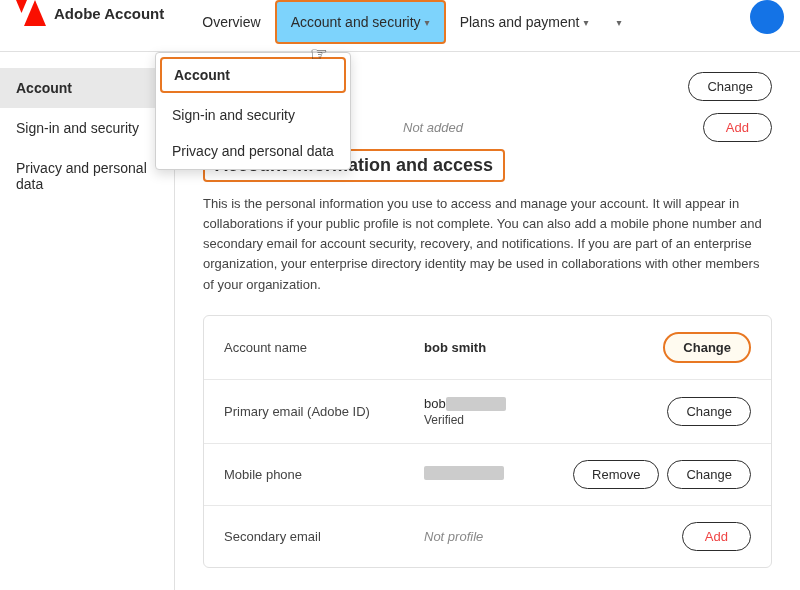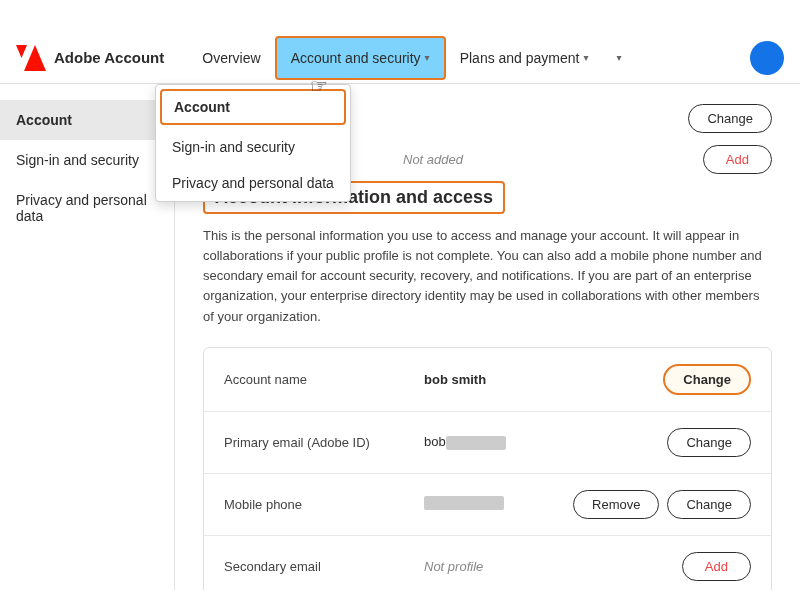--- a/index.html
+++ b/index.html
@@ -9,28 +9,27 @@
       color: #2c2c2c;
       background: #fff;
       width: 800px;
       height: 590px;
       overflow: hidden;
     }
 
     
     .top-nav {
       display: flex;
-      align-items: center;
+      align-items: flex-start;
       height: 52px;
       border-bottom: 1px solid #e0e0e0;
       padding: 0 16px;
       position: relative;
       z-index: 100;
       background: #fff;
-      margin-top: 32px;
     }
     .adobe-logo {
       display: flex;
       align-items: center;
       gap: 8px;
       margin-right: 24px;
     }
     .adobe-icon {
       width: 30px;
       height: 26px;
@@ -361,20 +360,21 @@
         </div>
         <div class="info-actions">
           <button class="btn-highlighted">Change</button>
         </div>
       </div>
 
       <div class="info-row">
         <div class="info-label">Primary email (Adobe ID)</div>
         <div class="info-value">
           <span>bob</span><span class="email-blur"></span>
+          <span class="verified">Verified</span>
         </div>
         <div class="info-actions">
           <button class="btn">Change</button>
         </div>
       </div>
 
       <div class="info-row">
         <div class="info-label">Mobile phone</div>
         <div class="info-value">
           <span class="phone-blur"></span>

